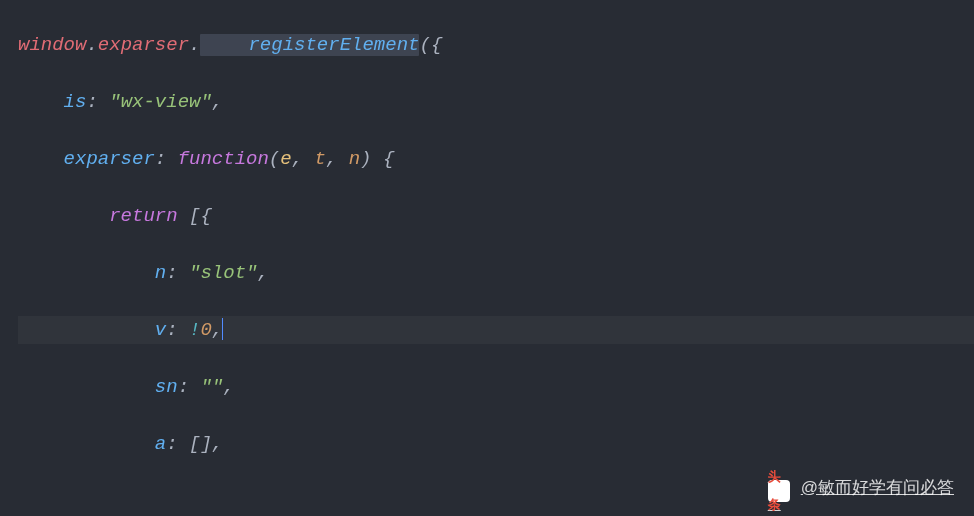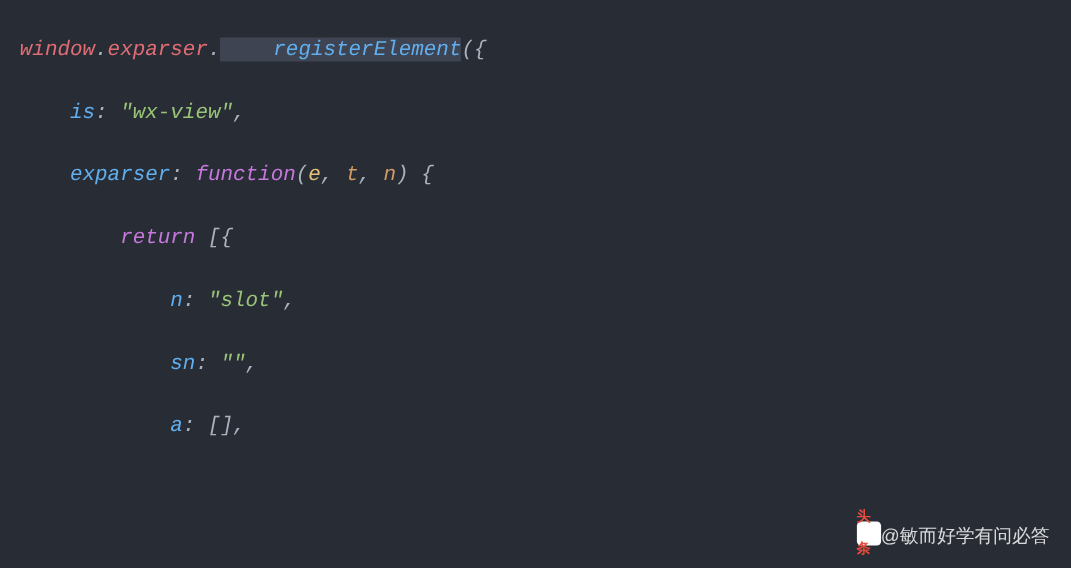--- a/index.html
+++ b/index.html
@@ -43,22 +43,23 @@
   }
   .watermark {
     position: absolute;
     bottom: 14px;
     right: 20px;
     color: rgba(255,255,255,0.82);
     font-family: sans-serif;
     font-style: normal;
     font-size: 17px;
     display: flex;
-    align-items: flex-start;
-    gap: 0;
+    align-items: flex-end;
+    gap: 11px;
+    text-decoration: underline;
   }
   .watermark-logo {
     width: 22px;
     height: 22px;
     background: #fff;
     border-radius: 4px;
     display: flex;
     align-items: center;
     justify-content: center;
     color: #e74c3c;
@@ -76,20 +77,21 @@
 </style>
 </head>
 <body>
 
 <div class="code-editor">
 <span class="line"><span class="tok-obj">window</span><span class="tok-punc">.</span><span class="tok-prop">exparser</span><span class="tok-punc">.</span><span class="tok-func sel">registerElement</span><span class="tok-punc">({</span></span>
 <span class="line">    <span class="tok-key">is</span><span class="tok-punc">: </span><span class="tok-str">"wx-view"</span><span class="tok-punc">,</span></span>
 <span class="line">    <span class="tok-key">exparser</span><span class="tok-punc">: </span><span class="tok-kw">function</span><span class="tok-punc">(</span><span class="tok-param">e</span><span class="tok-punc">, </span><span class="tok-param2">t</span><span class="tok-punc">, </span><span class="tok-param2">n</span><span class="tok-punc">) {</span></span>
 <span class="line">        <span class="tok-kw">return</span><span class="tok-punc"> [{</span></span>
 <span class="line">            <span class="tok-key">n</span><span class="tok-punc">: </span><span class="tok-str">"slot"</span><span class="tok-punc">,</span></span>
+<span class="line highlight">            <span class="tok-key">v</span><span class="tok-punc">: </span><span class="tok-op">!</span><span class="tok-num">0</span><span class="tok-punc">,</span><span class="cursor"></span></span>
 <span class="line">            <span class="tok-key">sn</span><span class="tok-punc">: </span><span class="tok-str">""</span><span class="tok-punc">,</span></span>
 <span class="line">            <span class="tok-key">a</span><span class="tok-punc">: </span><span class="tok-punc">[]</span><span class="tok-punc">,</span></span>
 
 
 
 
 
 
 
 

